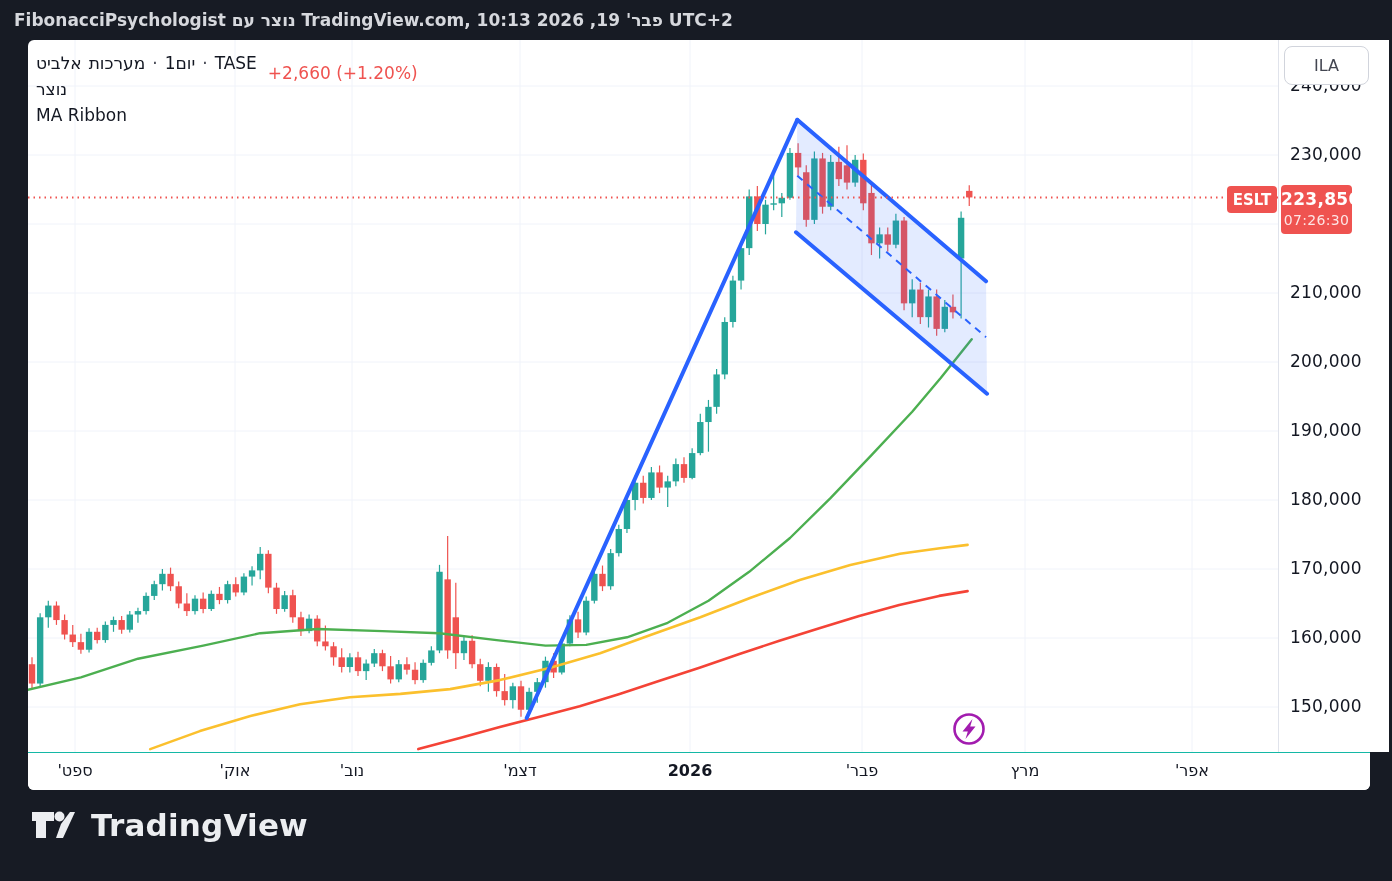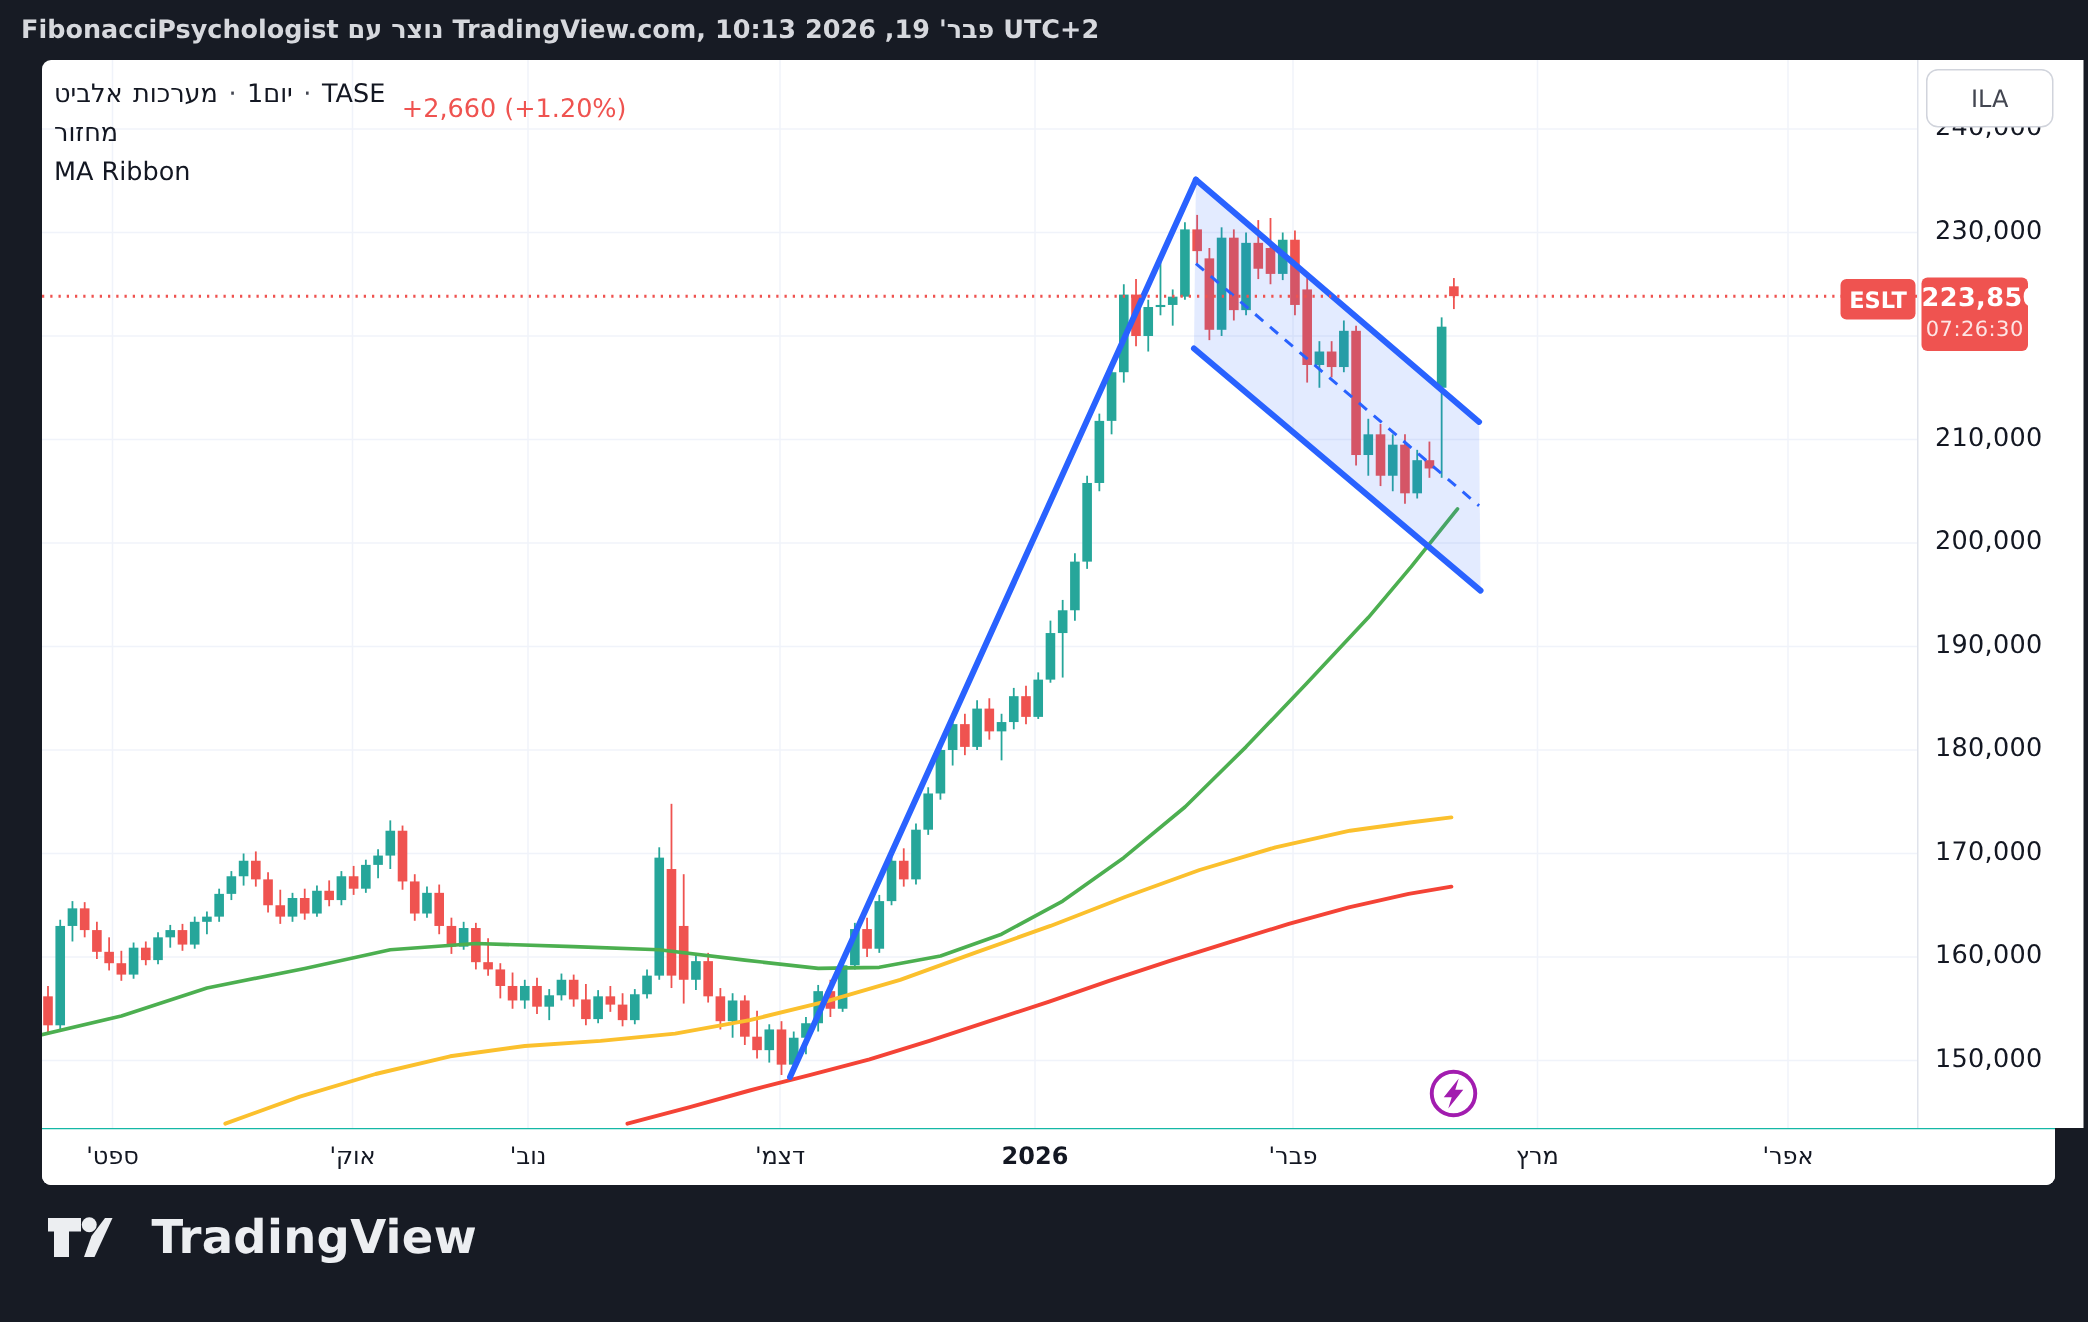--- a/index.html
+++ b/index.html
@@ -68,21 +68,21 @@
     background:#fff; border-top:1px solid #14b8a6;
     border-radius:0 0 6px 6px;
   }
   .month-label {
     position:absolute; top:8px; transform:translateX(-50%);
     font-size:16px; color:#131722; unicode-bidi:isolate; white-space:nowrap;
   }
   .month-label.bold { font-weight:700; }
   
   .footer { position:absolute; left:0; top:790px; width:1392px; height:91px; }
-  .footer-inner { position:absolute; left:30px; top:14px; display:flex; align-items:center; gap:25px; cursor:pointer; }
+  .footer-inner { position:absolute; left:30px; top:14px; display:flex; align-items:center; gap:15px; cursor:pointer; }
   .tv-word { font-size:31px; font-weight:800; color:#ECEEF1; letter-spacing:0.2px; }
 </style>
 </head>
 <body>
 
 <div class="titlebar">
   <span>FibonacciPsychologist</span><span> </span>
   <span dir="rtl">נוצר עם</span><span> </span>
   <span>TradingView.com, 10:13</span><span> </span>
   <span>2026 ,19</span><span> </span>
@@ -372,21 +372,21 @@
     <div class="legend-row">
       <span class="tok">אלביט</span>
       <span class="tok">מערכות</span>
       <span class="tok sep">·</span>
       <span class="tok" dir="ltr">1יום</span>
       <span class="tok sep">·</span>
       <span class="tok">TASE</span>
       <span class="legend-change" id="legend-change" style="color: rgb(239, 83, 80);">+2,660 (+1.20%)</span>
     </div>
     <div class="legend-row">
-      <span class="tok" dir="rtl">מחזור</span>
+      <span class="tok" dir="rtl">נוצר</span>
     </div>
     <div class="legend-row">
       <span class="tok">MA Ribbon</span>
     </div>
   </div>
 
   <div class="right-axis" id="right-axis">
       <div class="price-label" style="top: 35px;">240,000</div>
       <div class="price-label" style="top: 104px;">230,000</div>
       <div class="price-label" style="top: 242px;">210,000</div>

